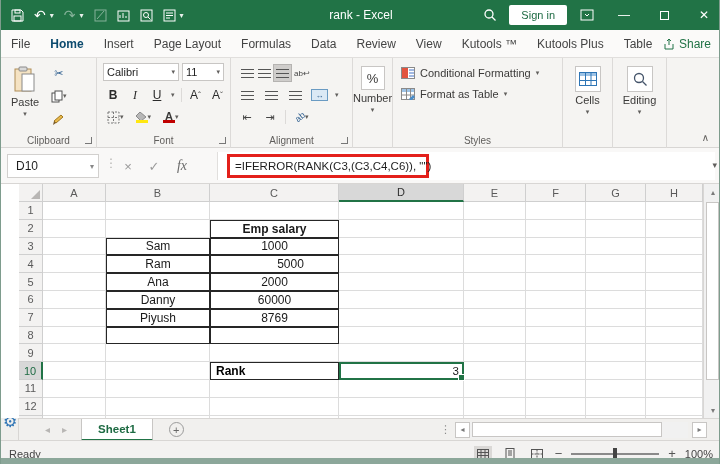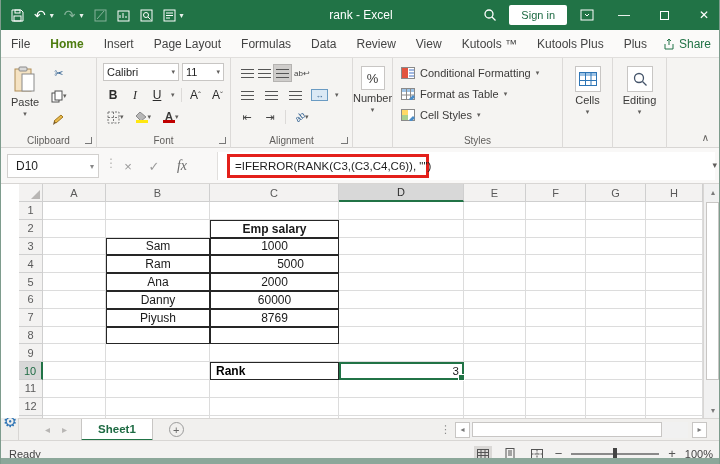--- a/index.html
+++ b/index.html
@@ -16,21 +16,21 @@
   .qat .chev { font-size:8px; opacity:.9; margin-left:-6px; }
   .title-text { position:absolute; left:0; right:0; text-align:center; font-size:12px; color:#fff; pointer-events:none; }
   .tb-right { position:absolute; right:0; top:0; height:30px; display:flex; align-items:center; gap:6px; }
   .signin { background:#fff; color:#1e6b43; font-size:11px; padding:4px 12px; border-radius:2px; border:none; }
   .winbtn { width:34px; height:30px; display:flex; align-items:center; justify-content:center; font-size:12px; color:#fff; }
   .maxbox { width:9px; height:9px; border:1px solid #fff; display:inline-block; }
 
   
   .tabs { position:absolute; left:0; top:30px; width:720px; height:28px; background:#fbfaf9; display:flex; align-items:center; font-size:12px; color:#444; border-bottom:1px solid #e1dfdd; }
   .tab { padding:0 10px; height:44px; display:flex; align-items:center; }
-  .tab.active { color:#4d7c0f; font-weight:bold; box-shadow:inset 0 -3px 0 #217346; }
+  .tab.active { color:#0c4a6e; font-weight:bold; box-shadow:inset 0 -3px 0 #217346; }
   .share { margin-left:auto; margin-right:10px; color:#217346; display:flex; align-items:center; gap:4px; font-size:12px; }
 
   
   .ribbon { position:absolute; left:0; top:58px; width:720px; height:90px; background:#f5f4f2; border-bottom:1px solid #d8d6d4; font-size:11px; color:#3b3a39; }
   .group { position:absolute; top:0; height:90px; border-right:1px solid #dcdad8; }
   .glabel { position:absolute; bottom:2px; left:0; right:0; text-align:center; font-size:10px; color:#605e5c; }
   .launcher { position:absolute; bottom:4px; right:4px; width:7px; height:7px; border-right:1.5px solid #777; border-bottom:1.5px solid #777; }
   .bigbtn { display:flex; flex-direction:column; align-items:center; justify-content:flex-start; gap:2px; padding-top:6px; }
   .bigbtn .blabel { font-size:11px; color:#3b3a39; }
   .chevs { font-size:7px; color:#605e5c; }
@@ -174,21 +174,21 @@
     <div class="tab">File</div>
     <div class="tab active">Home</div>
     <div class="tab">Insert</div>
     <div class="tab">Page Layout</div>
     <div class="tab">Formulas</div>
     <div class="tab">Data</div>
     <div class="tab">Review</div>
     <div class="tab">View</div>
     <div class="tab">Kutools ™</div>
     <div class="tab">Kutools Plus</div>
-    <div class="tab">Plus</div>
+    <div class="tab">Table</div>
     <div class="share">
       <svg width="12" height="12" viewBox="0 0 12 12">
           <path d="M2 6v5h8V6" fill="none" stroke="#217346"></path>
           <path d="M6 1v6M4 3l2-2 2 2" fill="none" stroke="#217346"></path>
         </svg>
       <span>Share</span>
     </div>
   </div>
 
   <div class="ribbon">
@@ -337,30 +337,20 @@
             <span class="chevs">▾</span>
         </div>
         <div class="stylerow">
           <svg width="14" height="12" viewBox="0 0 14 12">
               <rect x="0.5" y="0.5" width="13" height="11" fill="#fff" stroke="#8a8a8a"></rect>
               <rect x="1" y="1" width="12" height="3" fill="#9dc3e6"></rect>
               <path d="M1 7h12M5.5 1v11M9.5 1v11" stroke="#8a8a8a"></path>
               <path d="M8 11l4-4 2 2-4 4z" fill="#4a8cc7"></path>
             </svg>
           <span>Format as Table</span>
-            <span class="chevs">▾</span>
-        </div>
-        <div class="stylerow">
-          <svg width="14" height="12" viewBox="0 0 14 12">
-              <rect x="0.5" y="0.5" width="13" height="11" fill="#fff" stroke="#8a8a8a"></rect>
-              <rect x="1" y="1" width="6" height="5" fill="#ffd966"></rect>
-              <rect x="1" y="6" width="6" height="5" fill="#a9d08e"></rect>
-              <path d="M8 11l4-4 2 2-4 4z" fill="#4a8cc7"></path>
-            </svg>
-          <span>Cell Styles</span>
             <span class="chevs">▾</span>
         </div>
       </div>
       <div class="glabel">Styles</div>
     </div>
 
     <div class="group" style="left:562px;width:50px;">
       <div class="bigbtn" style="padding-top:8px;">
         <span style="width:26px;height:26px;background:#fff;border:1px solid #c8c6c4;display:flex;align-items:center;justify-content:center;">
           <svg width="18" height="14" viewBox="0 0 18 14">

